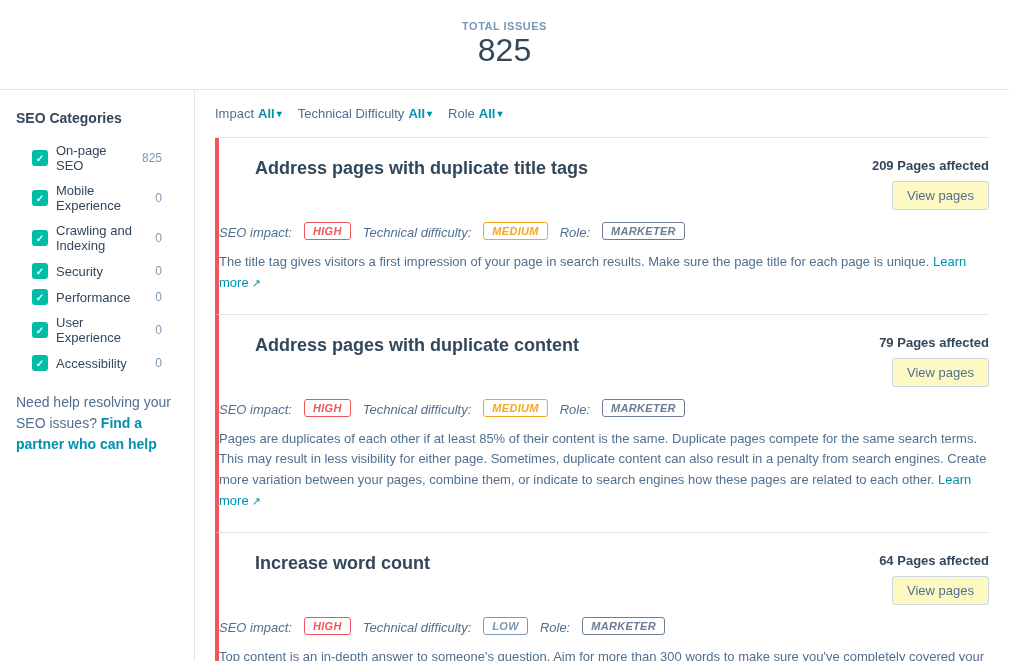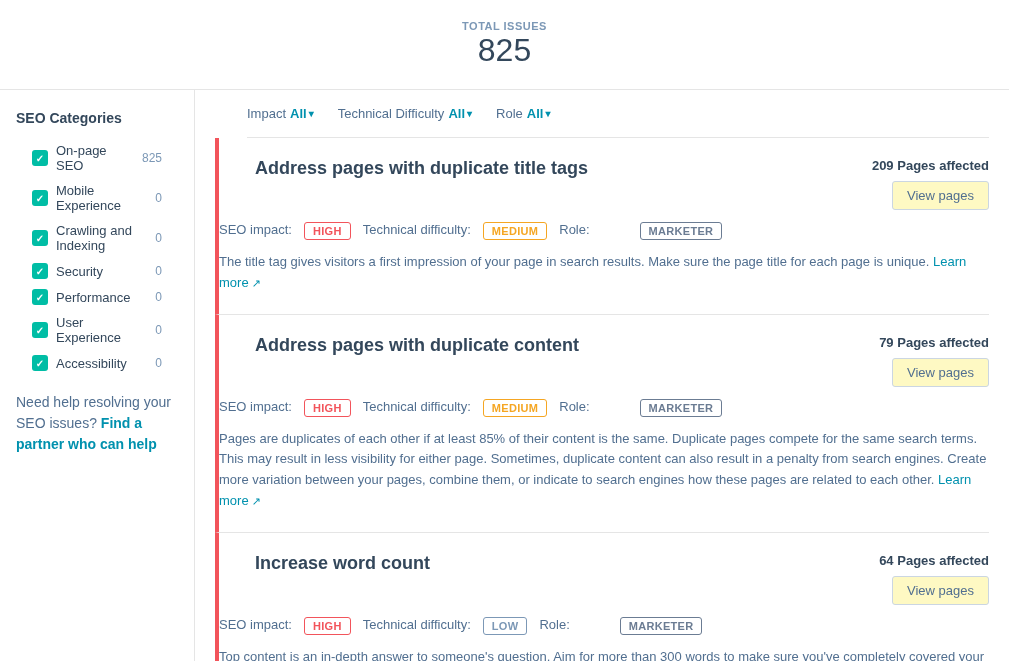--- a/index.html
+++ b/index.html
@@ -48,24 +48,23 @@
       font-weight: bold;
     }
     .sidebar-help { font-size: 14px; color: #516f90; margin-top: 16px; line-height: 1.5; }
     .sidebar-help a { color: #0091ae; text-decoration: none; font-weight: 600; }
 
     .content-area { flex: 1; padding: 0 20px; }
 
     .filter-bar {
       display: flex;
       align-items: center;
-      gap: 24px;
+      gap: 16px;
       padding: 16px 0;
       border-bottom: 1px solid #e5e5e5;
-      margin-left: 32px;
     }
     .filter-group { display: flex; align-items: center; gap: 4px; font-size: 13px; color: #516f90; }
     .filter-label { color: #516f90; }
     .filter-value {
       color: #0091ae;
       font-weight: 600;
       display: flex;
       align-items: center;
       gap: 2px;
       cursor: pointer;
@@ -77,33 +76,33 @@
       padding: 20px 0;
       border-bottom: 1px solid #e5e5e5;
     }
     .issue-header {
       display: flex;
       justify-content: space-between;
       align-items: flex-start;
       margin-bottom: 12px;
     }
     .issue-title { font-size: 18px; font-weight: 600; color: #33475b; margin-left: 36px; }
-    .issue-meta { display: flex; align-items: flex-start; gap: 12px; margin-bottom: 12px; font-size: 13px; color: #516f90; }
+    .issue-meta { display: flex; align-items: flex-end; gap: 12px; margin-bottom: 12px; font-size: 13px; color: #516f90; font-style: italic; }
     .badge {
       padding: 2px 8px;
       border: 1px solid;
       border-radius: 3px;
       font-size: 11px;
       font-weight: 700;
       letter-spacing: 0.3px;
     }
     .badge-high { color: #f2545b; border-color: #f2545b; }
     .badge-medium { color: #f5a623; border-color: #f5a623; }
     .badge-low { color: #7c98b6; border-color: #7c98b6; }
-    .badge-marketer { color: #6b7c93; border-color: #6b7c93; margin-left: 38px; }
+    .badge-marketer { color: #6b7c93; border-color: #6b7c93; }
 
     .issue-right { display: flex; flex-direction: column; align-items: flex-end; gap: 8px; }
     .pages-affected { font-size: 13px; color: #516f90; }
     .pages-affected span { font-weight: 700; color: #33475b; }
     .view-pages-btn {
       padding: 6px 14px;
       border: 1px solid #cbd6e2;
       border-radius: 3px;
       background: #fef9c3;
       font-size: 13px;

